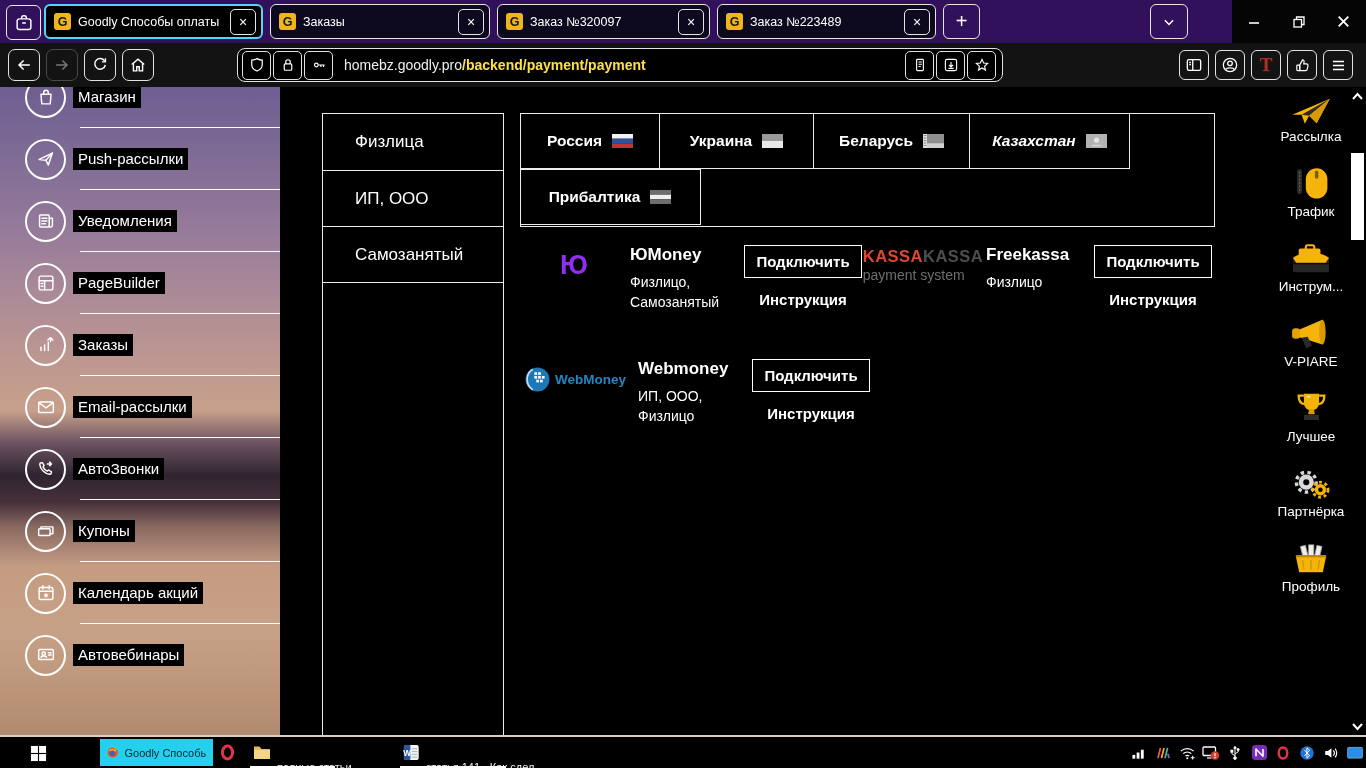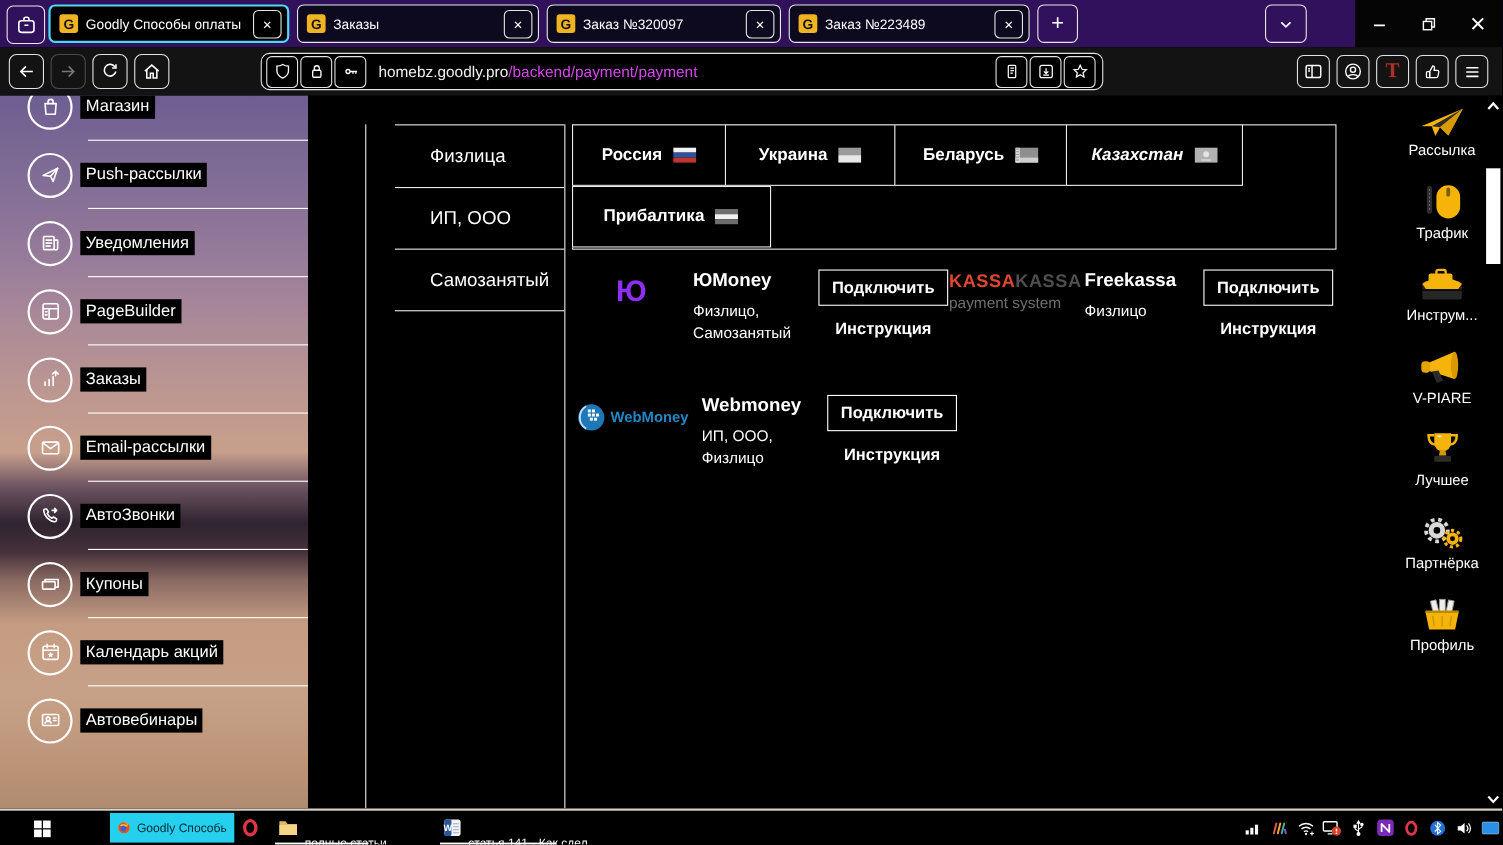--- a/index.html
+++ b/index.html
@@ -21,37 +21,37 @@
   .newtab{width:37px;height:35px;border:1.4px solid #e6e6e6;border-radius:6px;color:#fff;font-size:20px;display:flex;align-items:center;justify-content:center;box-sizing:border-box;}
   .alltabs{position:absolute;left:1150px;top:4px;width:38px;height:35px;border:1.4px solid #e6e6e6;border-radius:6px;display:flex;align-items:center;justify-content:center;box-sizing:border-box;}
 
   
   .navbar{position:absolute;left:0;top:43px;width:1366px;height:44px;background:#131313;}
   .navbtn{position:absolute;top:6px;width:32px;height:32px;border:1.5px solid #e2e2e2;border-radius:7px;display:flex;align-items:center;justify-content:center;box-sizing:border-box;}
   .navbtn.dim{border-color:#4a4a4a;}
   .urlbar{position:absolute;left:237px;top:5px;width:766px;height:34px;border:1.5px solid #e2e2e2;border-radius:8px;display:flex;align-items:center;padding:0 4px;box-sizing:border-box;background:#000;}
   .chip{width:27px;height:27px;border:1.3px solid #e2e2e2;border-radius:5px;display:flex;align-items:center;justify-content:center;margin-right:2px;flex:none;}
   .urltext{margin-left:9px;font-size:14px;color:#f0f0f0;flex:1;white-space:nowrap;overflow:hidden;}
-  .urlpath{color:#d946ef;}
+  .urlpath{color:#fde047;font-weight:bold;}
   .toolbtn{position:absolute;top:7px;width:30px;height:30px;border:1.4px solid #e2e2e2;border-radius:6px;display:flex;align-items:center;justify-content:center;box-sizing:border-box;color:#fff;}
   .extT{color:#a8322a;font-weight:800;font-size:19px;font-family:"Liberation Serif",serif;text-shadow:1px 1px 0 #3c0f0c;}
 
   
   .page{position:absolute;left:0;top:87px;width:1366px;height:648px;display:flex;}
   .sidebar{width:280px;height:100%;flex:none;position:relative;overflow:hidden;
     background:linear-gradient(180deg,#6e5e91 0%,#7e6b95 10%,#957a9a 22%,#ab8a98 32%,#bd9790 42%,#c7a08b 50%,#6b5260 55%,#2f2430 60%,#45303a 64%,#8a6a62 68%,#c49c82 74%,#c7a187 84%,#bb9478 94%,#b08a6f 100%);}
   .side-list{margin-top:-21px;}
   .side-item{height:62px;display:flex;align-items:center;position:relative;}
   .side-item:not(:last-child)::after{content:"";position:absolute;left:80px;right:0;bottom:0;height:1px;background:#fff;}
   .side-icon{width:37px;height:37px;border:2px solid #fff;border-radius:50%;margin-left:25px;display:flex;align-items:center;justify-content:center;flex:none;box-sizing:content-box;}
   .side-label{margin-left:7px;background:#000;color:#fff;font-size:15px;padding:2px 5px;line-height:1.25;}
 
   .content{flex:1;position:relative;background:#000;overflow:hidden;}
   .heading{position:absolute;left:42px;top:-5px;color:#fff;font-size:20px;font-weight:700;white-space:nowrap;}
-  .entcol{position:absolute;left:52px;top:26px;width:182px;bottom:0;border-left:1.5px solid #ececec;border-right:1.5px solid #ececec;box-sizing:border-box;padding-left:26px;}
+  .entcol{position:absolute;left:42px;top:26px;width:182px;bottom:0;border-left:1.5px solid #ececec;border-right:1.5px solid #ececec;box-sizing:border-box;}
   .etab{height:56px;border-bottom:1.5px solid #ececec;display:flex;align-items:center;padding-left:32px;color:#fff;font-size:17px;box-sizing:border-box;}
   .etab:first-child{border-top:1.5px solid #ececec;height:58px;}
   .countries{position:absolute;left:240px;top:26px;width:695px;height:114px;border:1.5px solid #ececec;box-sizing:border-box;}
   .crow{display:flex;height:56px;}
   .ctab{border:1.5px solid #ececec;box-sizing:border-box;display:flex;align-items:center;justify-content:center;gap:10px;color:#fff;font-size:15.5px;font-weight:600;height:56px;margin:-1.5px 0 0 -1.5px;background:#000;}
   .flag{width:21px;height:14px;flex:none;}
 
   .prov{position:absolute;display:flex;align-items:flex-start;}
   .plogo{width:96px;min-height:56px;display:flex;align-items:center;justify-content:center;flex:none;}
   .plogo.wide{width:110px;}

